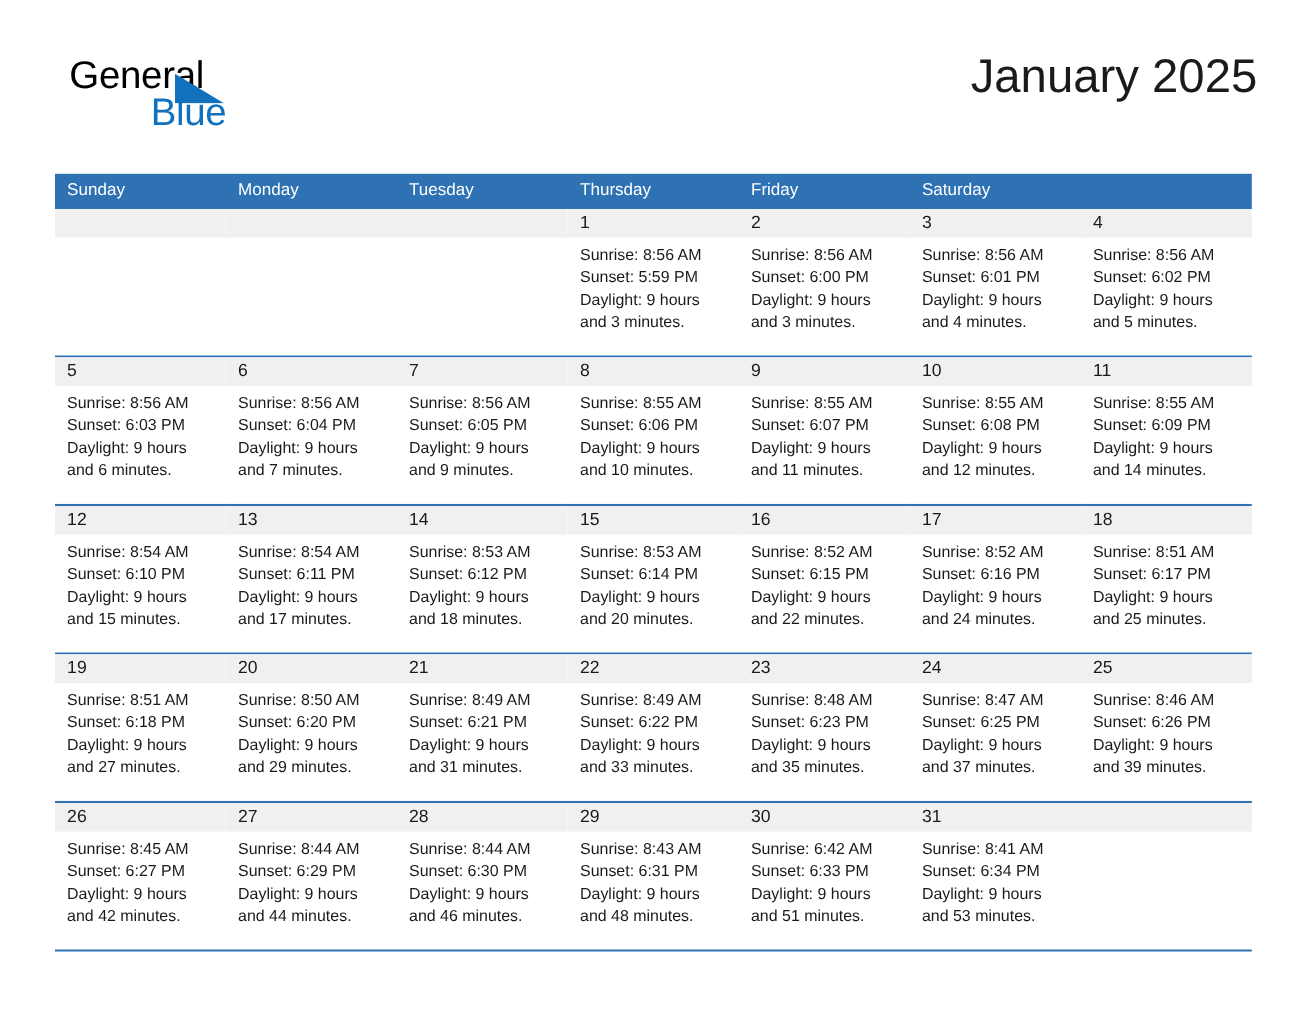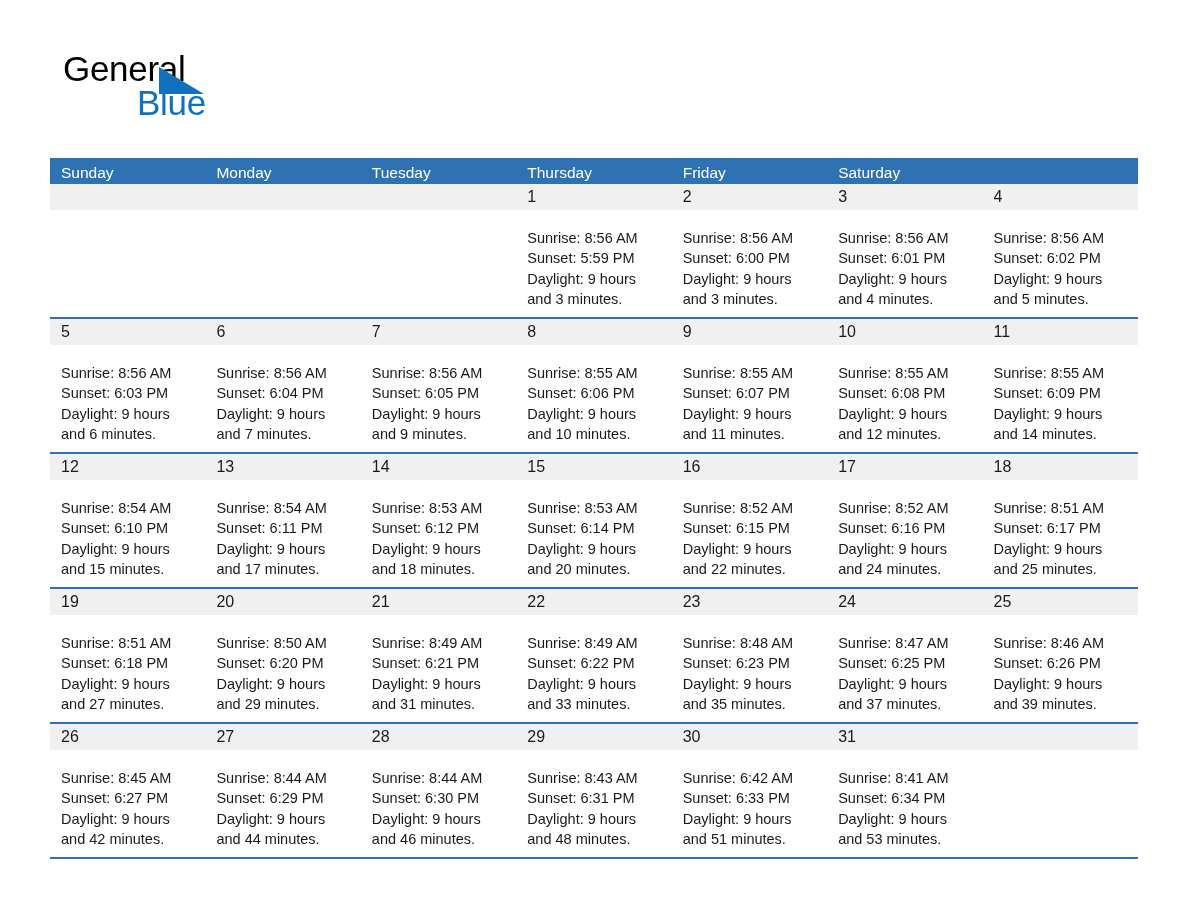--- a/index.html
+++ b/index.html
@@ -100,21 +100,21 @@
     top: 158px;
     width: 1088px;
   }
 
   .weekday-header {
     display: grid;
     grid-template-columns: repeat(7, 1fr);
     background: #2e72b4;
   }
   .weekday-cell {
-    height: 26px;
+    height: 32px;
     line-height: 30px;
     padding-left: 11px;
     color: #ffffff;
     font-size: 15.5px;
     font-weight: 400;
     white-space: nowrap;
     overflow: hidden;
   }
 
   .week-row {
@@ -141,21 +141,21 @@
     padding-left: 11px;
     box-sizing: border-box;
   }
   .daynum {
     font-size: 16px;
     line-height: 26px;
     color: #1a1a1a;
     font-weight: 400;
   }
   .day-body {
-    padding: 18px 10px 0 11px;
+    padding: 6px 10px 0 11px;
   }
   .day-body div {
     font-size: 14.5px;
     line-height: 20.3px;
     color: #1a1a1a;
     white-space: nowrap;
   }
 
   .grid-bottom-rule {
     border-top: 2px solid #2e72b4;
@@ -174,20 +174,21 @@
       <span class="brand-line1">General</span>
       <span class="brand-mark">
         <svg width="45" height="27" viewBox="0 0 45 27" xmlns="http://www.w3.org/2000/svg">
           <polygon points="0,0 0,27 45,27" fill="#1271bd"></polygon>
         </svg>
       </span>
       <span class="brand-line2">Blue</span>
     </div>
 
     <div class="title-block">
+      <div class="cal-title">January 2025</div>
     </div>
 
   </div>
 
   <div class="calendar">
     <div class="weekday-header" id="weekday-header">
         <div class="weekday-cell">Sunday</div>
         <div class="weekday-cell">Monday</div>
         <div class="weekday-cell">Tuesday</div>
         <div class="weekday-cell">Thursday</div>

